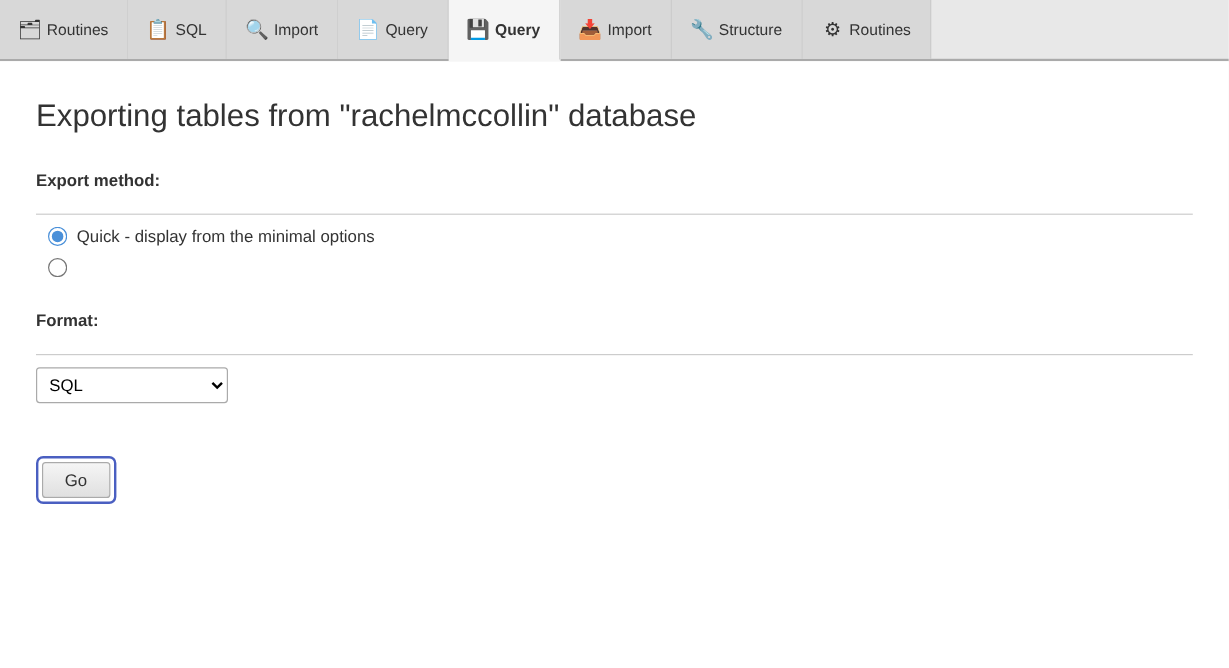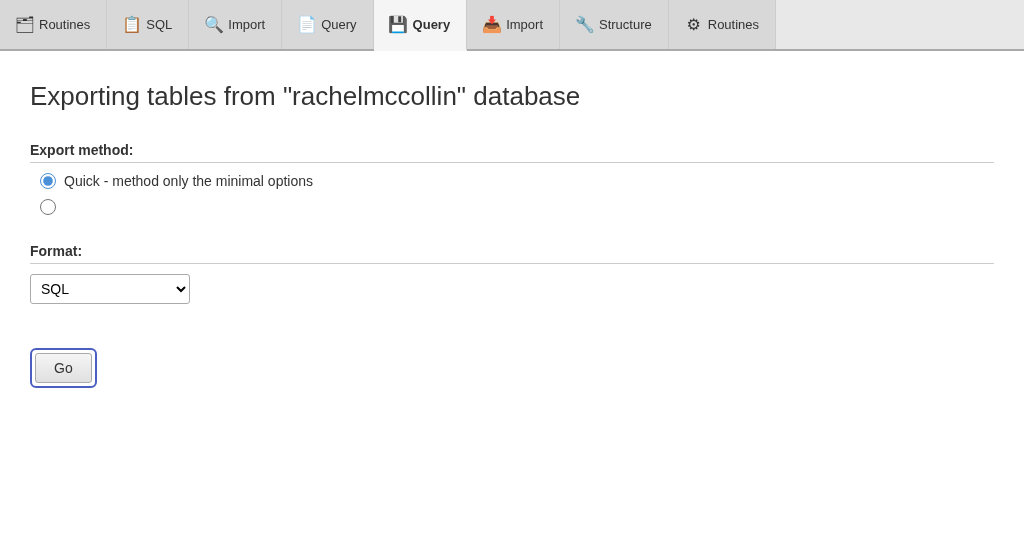--- a/index.html
+++ b/index.html
@@ -70,21 +70,21 @@
       color: #333;
       margin-bottom: 30px;
       margin-top: 10px;
     }
 
     .section-label {
       font-size: 14px;
       font-weight: bold;
       color: #333;
       margin-bottom: 0;
-      padding-bottom: 4px;
+      padding-bottom: 20px;
       border-bottom: 1px solid #ccc;
     }
 
     .section {
       margin-bottom: 28px;
     }
 
     .radio-group {
       display: flex;
       flex-direction: column;
@@ -180,21 +180,21 @@
 
 <div class="main-content">
   <h1 class="page-title">Exporting tables from "rachelmccollin" database</h1>
 
   
   <div class="section">
     <div class="section-label">Export method:</div>
     <div class="radio-group">
       <label class="radio-option">
         <input type="radio" name="export_method" class="radio-input" checked="" style="">
-        <span>Quick - method only the minimal options</span>
+        <span>Quick - display from the minimal options</span>
       </label>
       <label class="radio-option">
         <input type="radio" name="export_method" class="radio-input" style="">
       </label>
     </div>
   </div>
 
   
   <div class="section">
     <div class="section-label">Format:</div>

